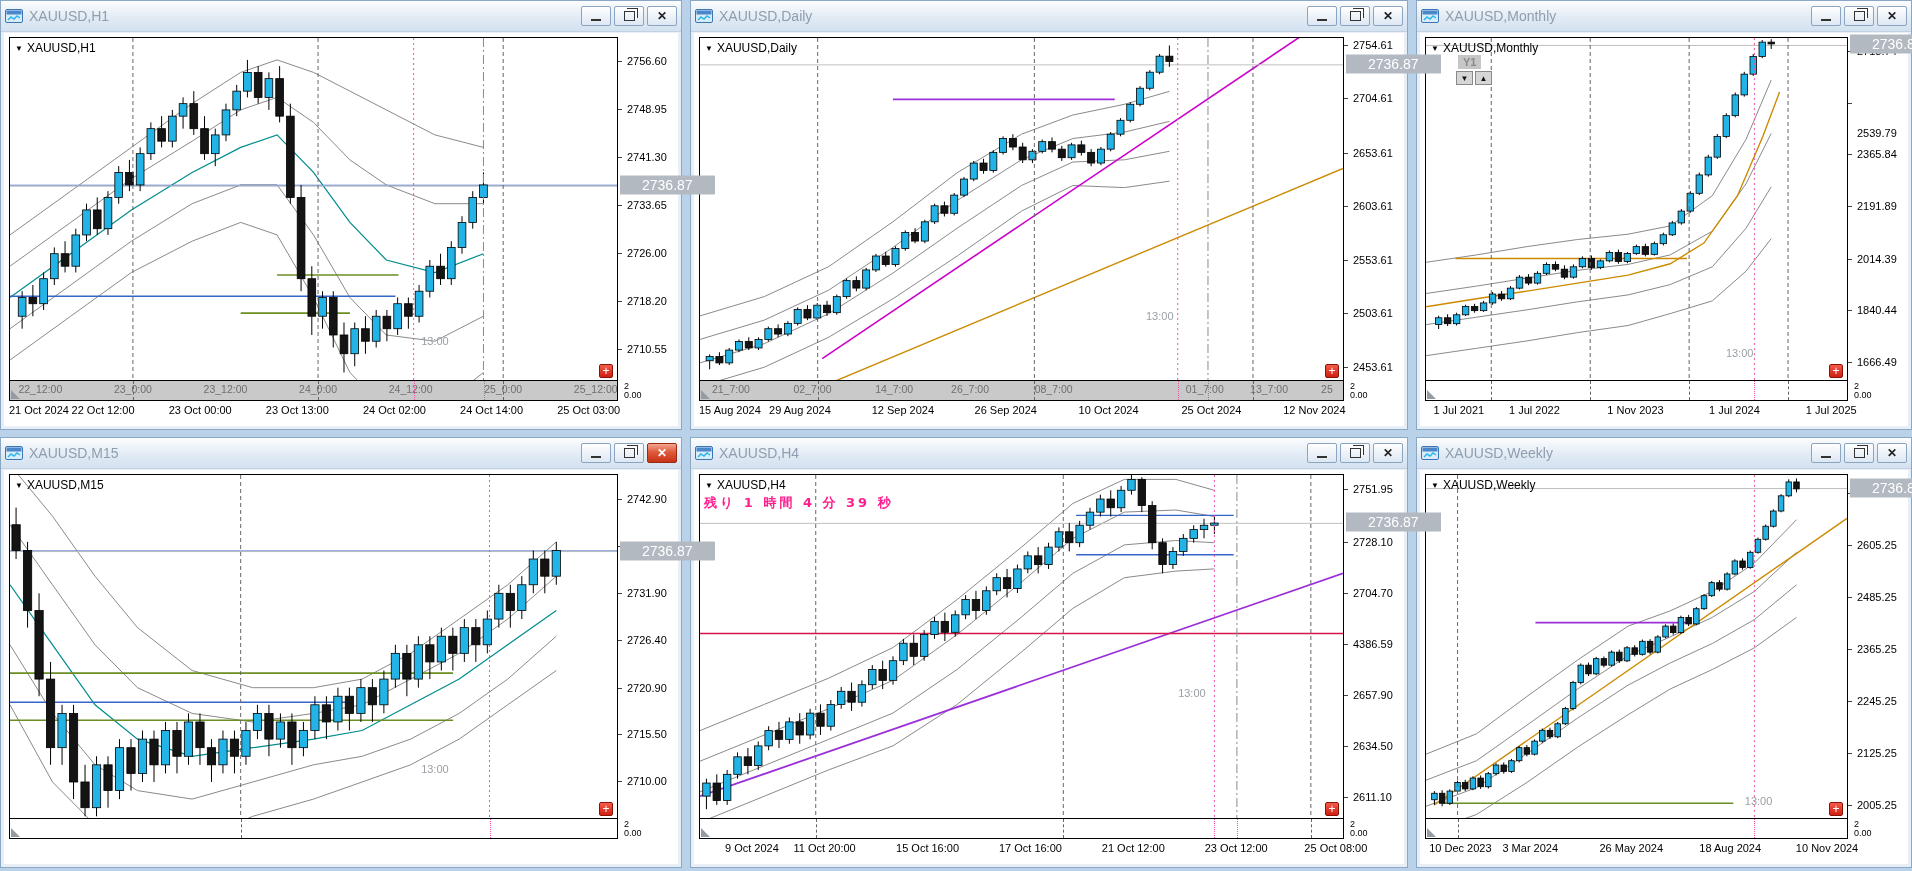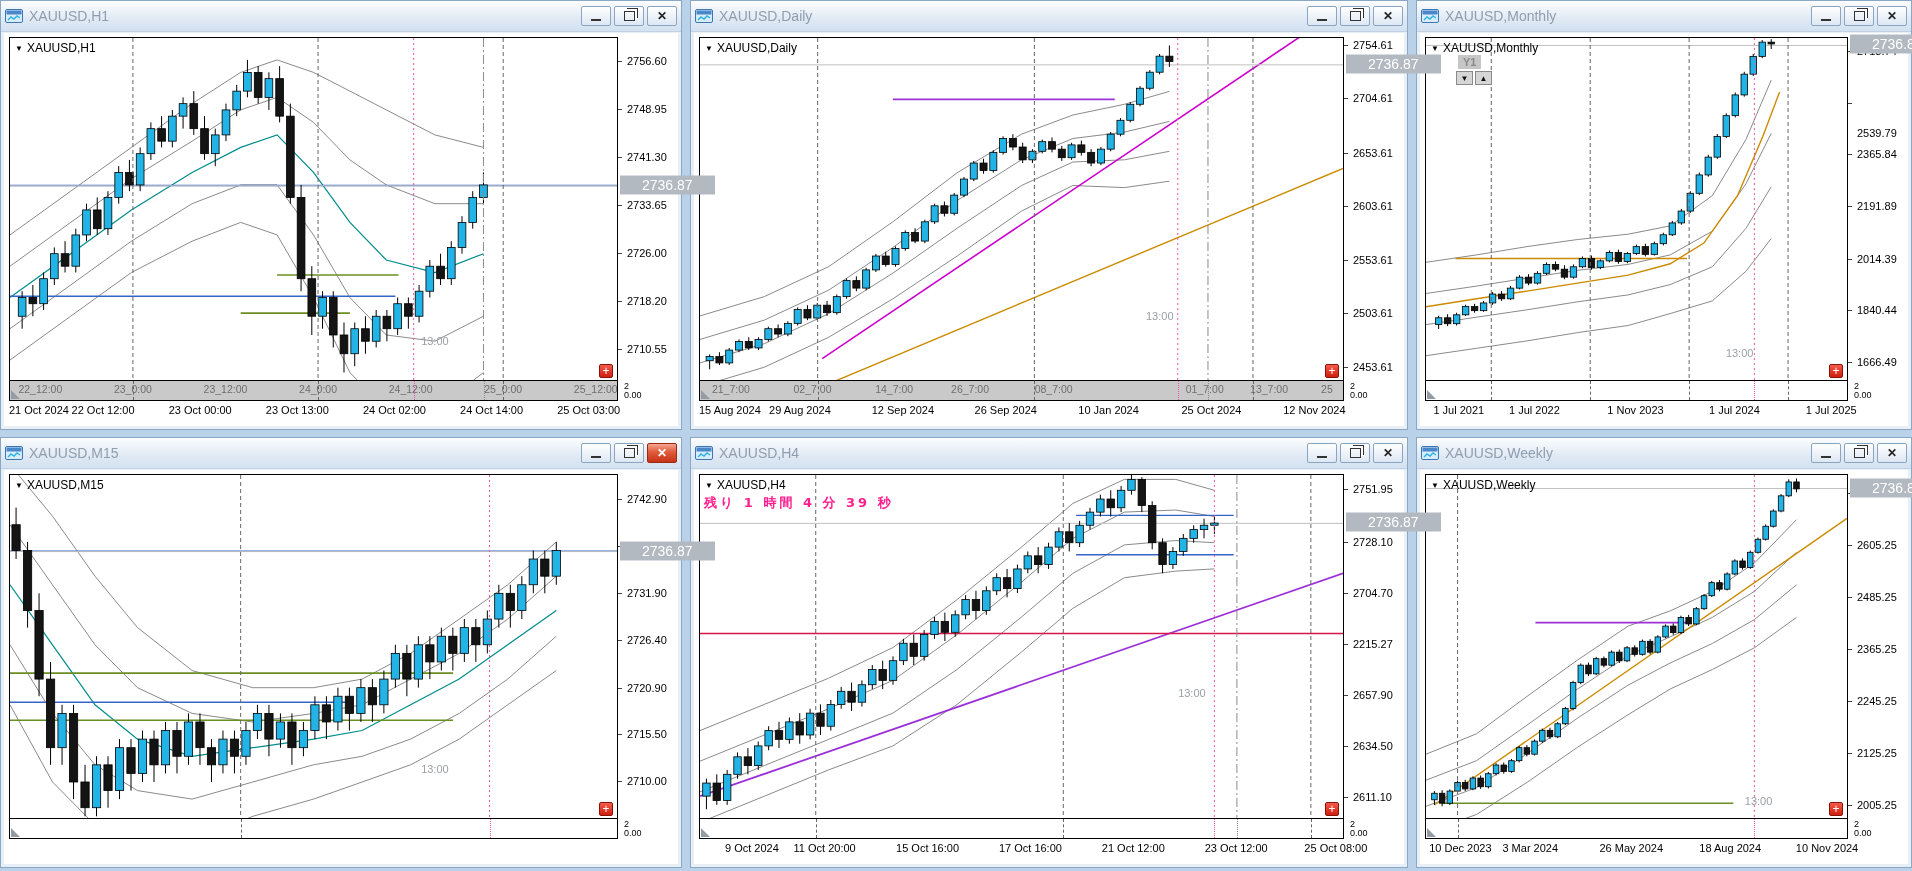--- a/index.html
+++ b/index.html
@@ -378,21 +378,21 @@
           <span class="bandline" style="left: 553px; border-left: 1px dashed rgb(102, 102, 102);"></span>
           <span class="bandline" style="left: 477.7px; border-left: 1px dotted rgb(240, 82, 168);"></span>
           <span class="bandline" style="left: 508px; border-left: 1px dotted rgb(138, 138, 138);"></span>
           <span class="grip"></span>
         </div>
         <div class="timerow" style="left: 5px; top: 368px; width: 705px; height: 20px;">
           <span class="tlabel" style="left: 0px;">15 Aug 2024</span>
           <span class="tlabel" style="left: 100.951px; transform: translateX(-50%);">29 Aug 2024</span>
           <span class="tlabel" style="left: 203.831px; transform: translateX(-50%);">12 Sep 2024</span>
           <span class="tlabel" style="left: 306.711px; transform: translateX(-50%);">26 Sep 2024</span>
-          <span class="tlabel" style="left: 409.591px; transform: translateX(-50%);">10 Jan 2024</span>
+          <span class="tlabel" style="left: 409.591px; transform: translateX(-50%);">10 Oct 2024</span>
           <span class="tlabel" style="left: 512.471px; transform: translateX(-50%);">25 Oct 2024</span>
           <span class="tlabel" style="left: 615.351px; transform: translateX(-50%);">12 Nov 2024</span>
         </div>
         <div class="yaxis" style="left: 650px; top: 4px; width: 62px; height: 366px;">
           <span class="ytick" style="top: 7.89806px;"></span>
           <span class="ylabel" style="top: 7.89806px;">2754.61</span>
           <span class="ytick" style="top: 61.3356px;"></span>
           <span class="ylabel" style="top: 61.3356px;">2704.61</span>
           <span class="ytick" style="top: 115.842px;"></span>
           <span class="ylabel" style="top: 115.842px;">2653.61</span>
@@ -888,21 +888,21 @@
           <span class="tlabel" style="left: 610.85px; transform: translateX(-50%);">25 Oct 08:00</span>
         </div>
         <div class="yaxis" style="left: 650px; top: 4px; width: 62px; height: 367px;">
           <span class="ytick" style="top: 15.4022px;"></span>
           <span class="ylabel" style="top: 15.4022px;">2751.95</span>
           <span class="ytick" style="top: 67.5076px;"></span>
           <span class="ylabel" style="top: 67.5076px;">2728.10</span>
           <span class="ytick" style="top: 118.63px;"></span>
           <span class="ylabel" style="top: 118.63px;">2704.70</span>
           <span class="ytick" style="top: 169.752px;"></span>
-          <span class="ylabel" style="top: 169.752px;">2215.27</span>
+          <span class="ylabel" style="top: 169.752px;">4386.59</span>
           <span class="ytick" style="top: 220.875px;"></span>
           <span class="ylabel" style="top: 220.875px;">2657.90</span>
           <span class="ytick" style="top: 271.997px;"></span>
           <span class="ylabel" style="top: 271.997px;">2634.50</span>
           <span class="ytick" style="top: 323.119px;"></span>
           <span class="ylabel" style="top: 323.119px;">2611.10</span>
           <span class="badge" style="top: 48.3477px; background: rgb(179, 185, 193);">2736.87</span>
           <span class="subscale" style="top: 346px;">2</span>
           <span class="subscale" style="top: 355px;">0.00</span>
         </div>

